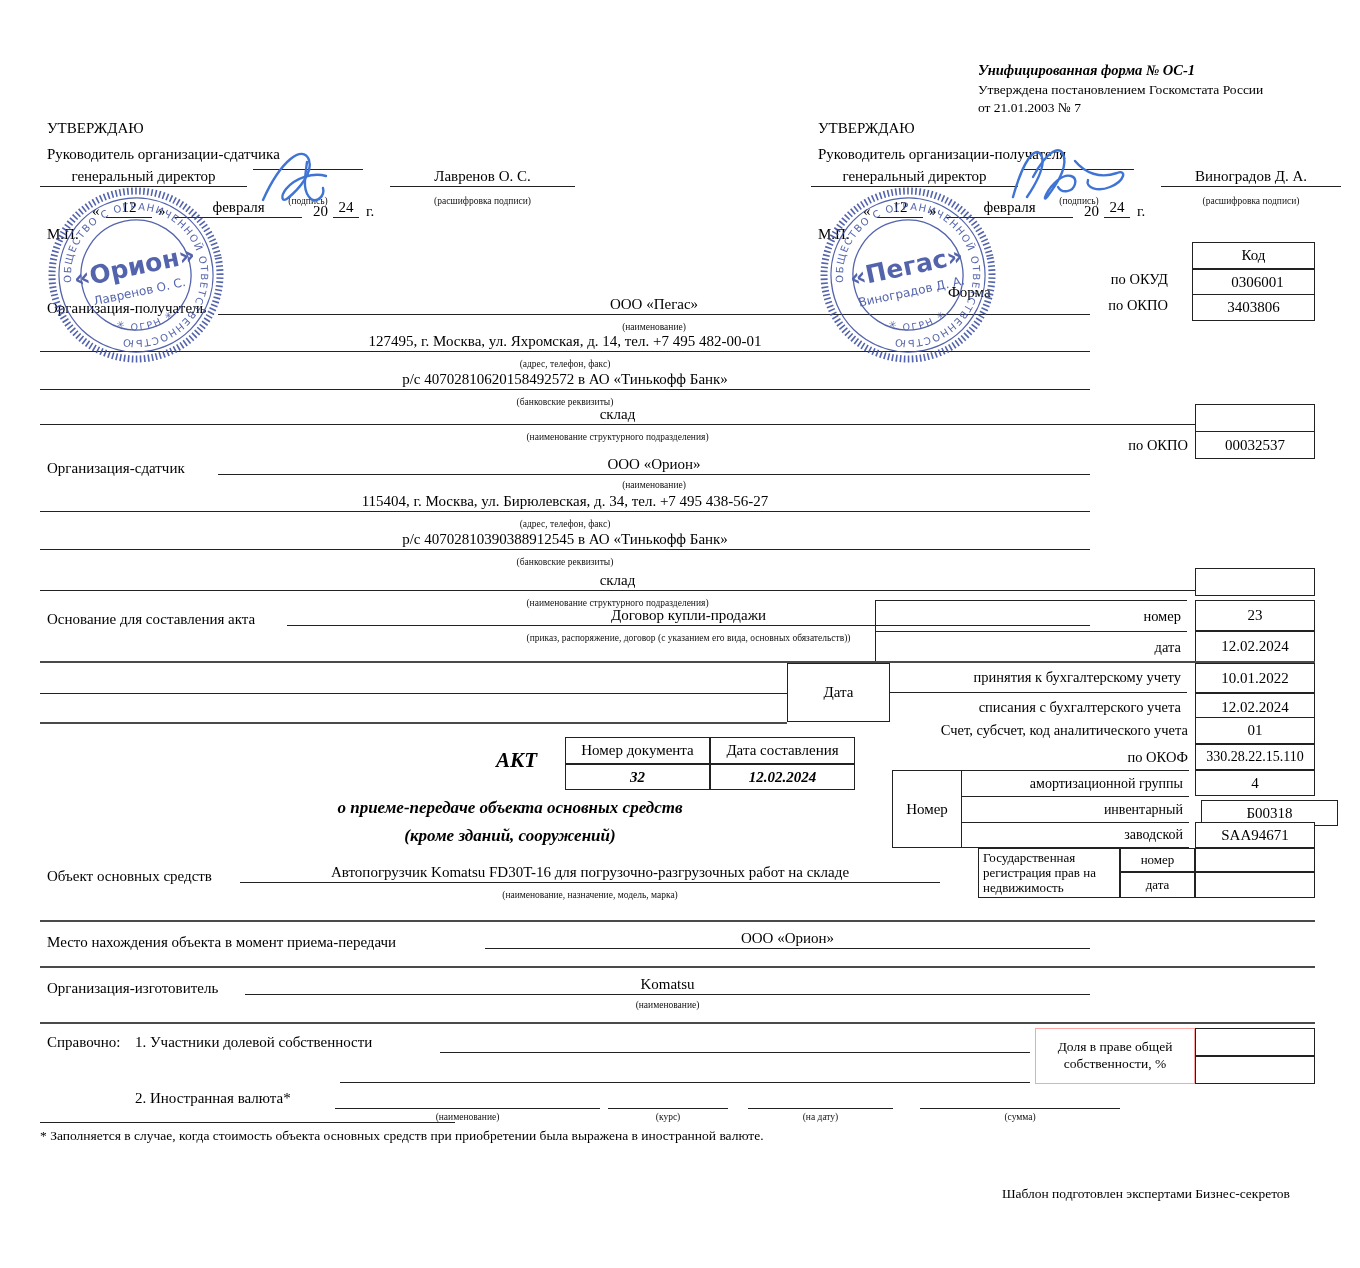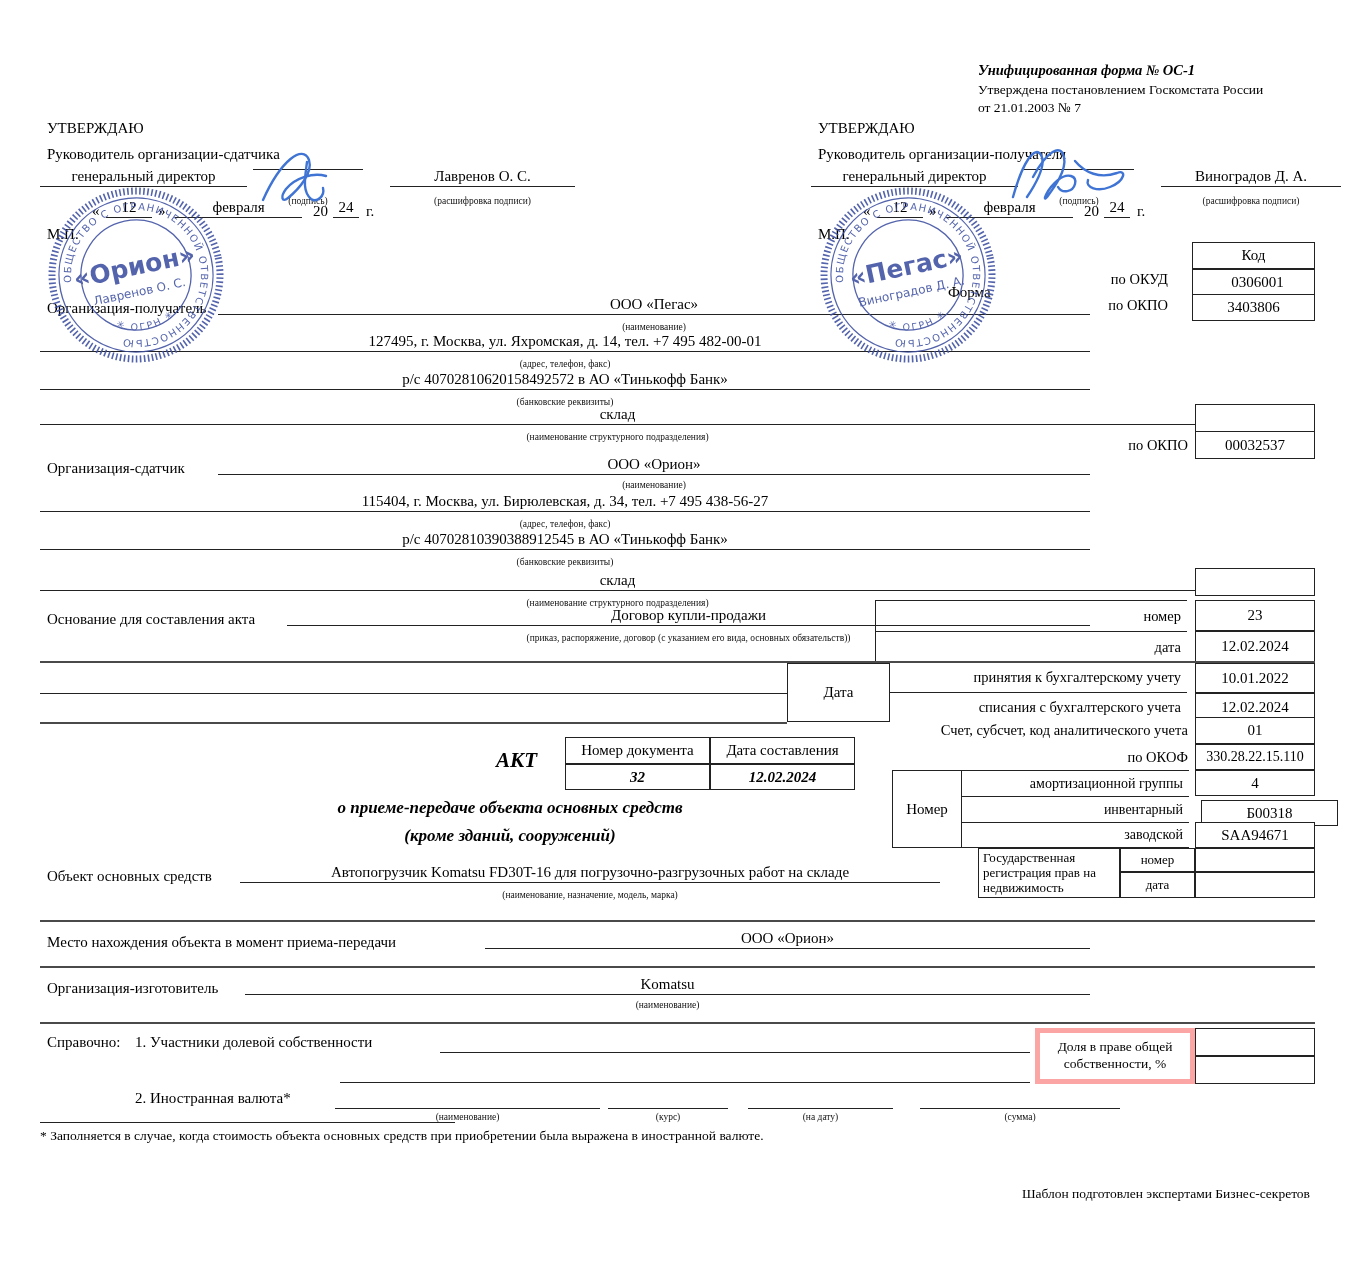--- a/index.html
+++ b/index.html
@@ -241,32 +241,32 @@
   <div class="abs line" style="left:245px;top:976px;width:845px;">
     <span>Komatsu</span>
   </div>
   <div class="abs cap" style="left:245px;top:1000px;width:845px;">(наименование)</div>
   <div class="abs hr2" style="left:40px;top:1022px;width:1275px;"></div>
 
   <div class="abs lbl" style="left:47px;top:1034px;">Справочно:</div>
   <div class="abs lbl" style="left:135px;top:1034px;">1. Участники долевой собственности</div>
   <div class="abs" style="left:440px;top:1030px;width:590px;height:22px;border-bottom:1px solid #222;"></div>
   <div class="abs" style="left:340px;top:1060px;width:690px;height:22px;border-bottom:1px solid #222;"></div>
-  <div class="abs" style="left:1035px;top:1028px;width:160px;height:56px;border:5px solid #fca5a5;box-sizing:border-box;display:flex;align-items:center;justify-content:center;text-align:center;font-size:13.5px;line-height:1.25;padding:0 4px;">Доля в праве общей собственности, %</div>
+  <div class="abs" style="left:1035px;top:1028px;width:160px;height:56px;border:1px solid #fca5a5;box-sizing:border-box;display:flex;align-items:center;justify-content:center;text-align:center;font-size:13.5px;line-height:1.25;padding:0 4px;">Доля в праве общей собственности, %</div>
   <div class="abs cell" style="left:1195px;top:1028px;width:120px;height:28px;"></div>
   <div class="abs cell" style="left:1195px;top:1056px;width:120px;height:28px;"></div>
 
   <div class="abs lbl" style="left:135px;top:1090px;">2. Иностранная валюта*</div>
   <div class="abs" style="left:335px;top:1086px;width:265px;height:22px;border-bottom:1px solid #222;"></div>
   <div class="abs cap" style="left:335px;top:1112px;width:265px;">(наименование)</div>
   <div class="abs" style="left:608px;top:1086px;width:120px;height:22px;border-bottom:1px solid #222;"></div>
   <div class="abs cap" style="left:608px;top:1112px;width:120px;">(курс)</div>
   <div class="abs" style="left:748px;top:1086px;width:145px;height:22px;border-bottom:1px solid #222;"></div>
   <div class="abs cap" style="left:748px;top:1112px;width:145px;">(на дату)</div>
   <div class="abs" style="left:920px;top:1086px;width:200px;height:22px;border-bottom:1px solid #222;"></div>
   <div class="abs cap" style="left:920px;top:1112px;width:200px;">(сумма)</div>
 
   <div class="abs" style="left:40px;top:1122px;width:415px;border-top:1.5px solid #222;"></div>
   <div class="abs sm" style="left:40px;top:1128px;width:1100px;">* Заполняется в случае, когда стоимость объекта основных средств при приобретении была выражена в иностранной валюте.</div>
 
-  <div class="abs sm" style="left:820px;top:1186px;width:490px;text-align:right;">Шаблон подготовлен экспертами Бизнес-секретов</div>
+  <div class="abs sm" style="left:800px;top:1186px;width:490px;text-align:right;">Шаблон подготовлен экспертами Бизнес-секретов</div>
 
 </div>
 
 </body></html>

